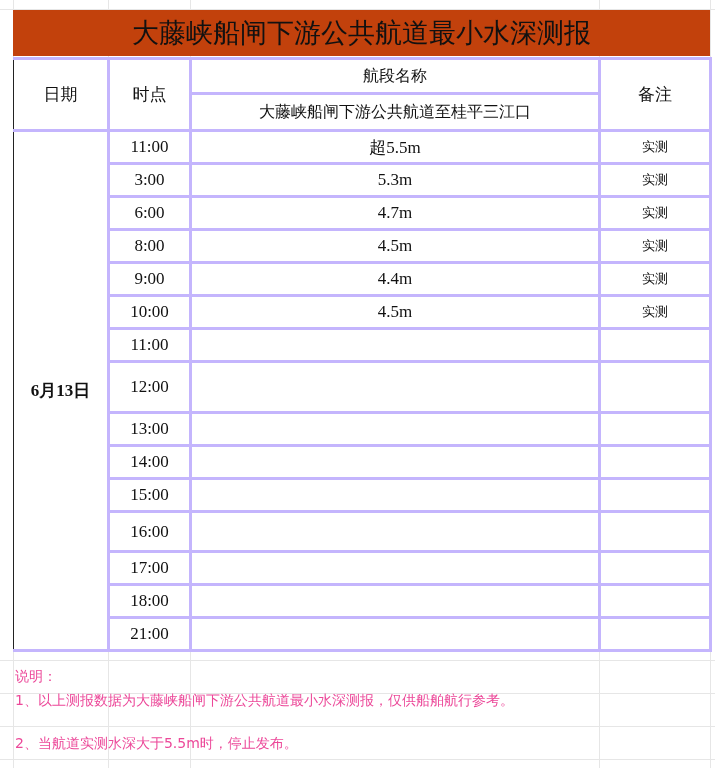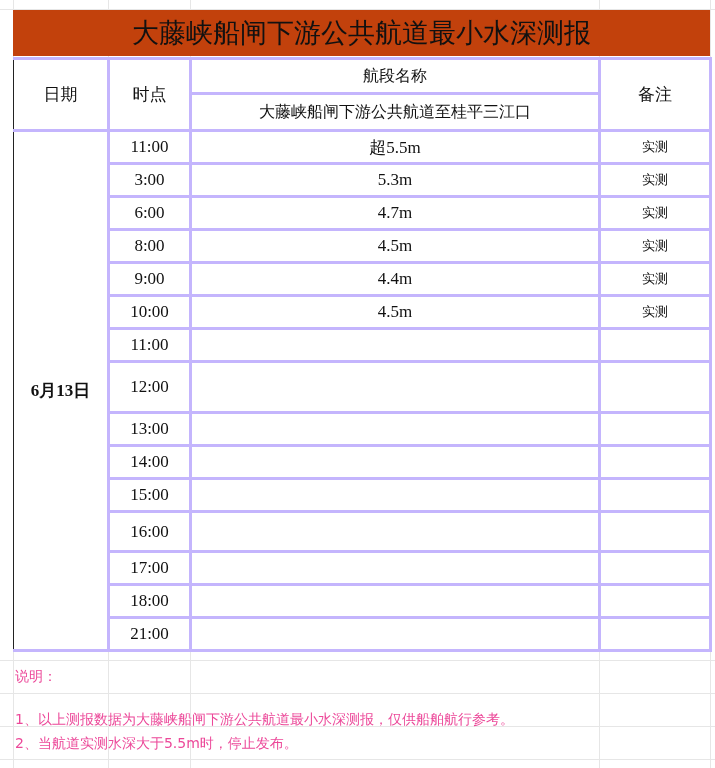--- a/index.html
+++ b/index.html
@@ -29,21 +29,21 @@
     .outer-left { border-left: 1.5px solid #222 !important; }
     .hdr { font-family: "DejaVu Sans", sans-serif; font-size: 17px; }
     .hdr-sub { font-family: "DejaVu Sans", sans-serif; font-size: 16px; }
     .time { font-size: 17px; }
     .depth { font-size: 17px; margin-top: 20px; }
     .remark { font-family: "DejaVu Sans", sans-serif; font-size: 13px; }
     .date-cell { font-weight: bold; font-size: 17px; }
 
     .notes { position: absolute; left: 15px; font-family: "DejaVu Sans", sans-serif; font-size: 14px; color: #ec4899; }
     .note-0 { top: 668px; }
-    .note-1 { top: 711px; }
+    .note-1 { top: 692px; }
     .note-2 { top: 735px; }
   </style>
 </head>
 <body>
 
 <div class="grid-v" style="left:13px"></div>
 <div class="grid-v" style="left:108px"></div>
 <div class="grid-v" style="left:190px"></div>
 <div class="grid-v" style="left:599px"></div>
 <div class="grid-v" style="left:710px"></div>

